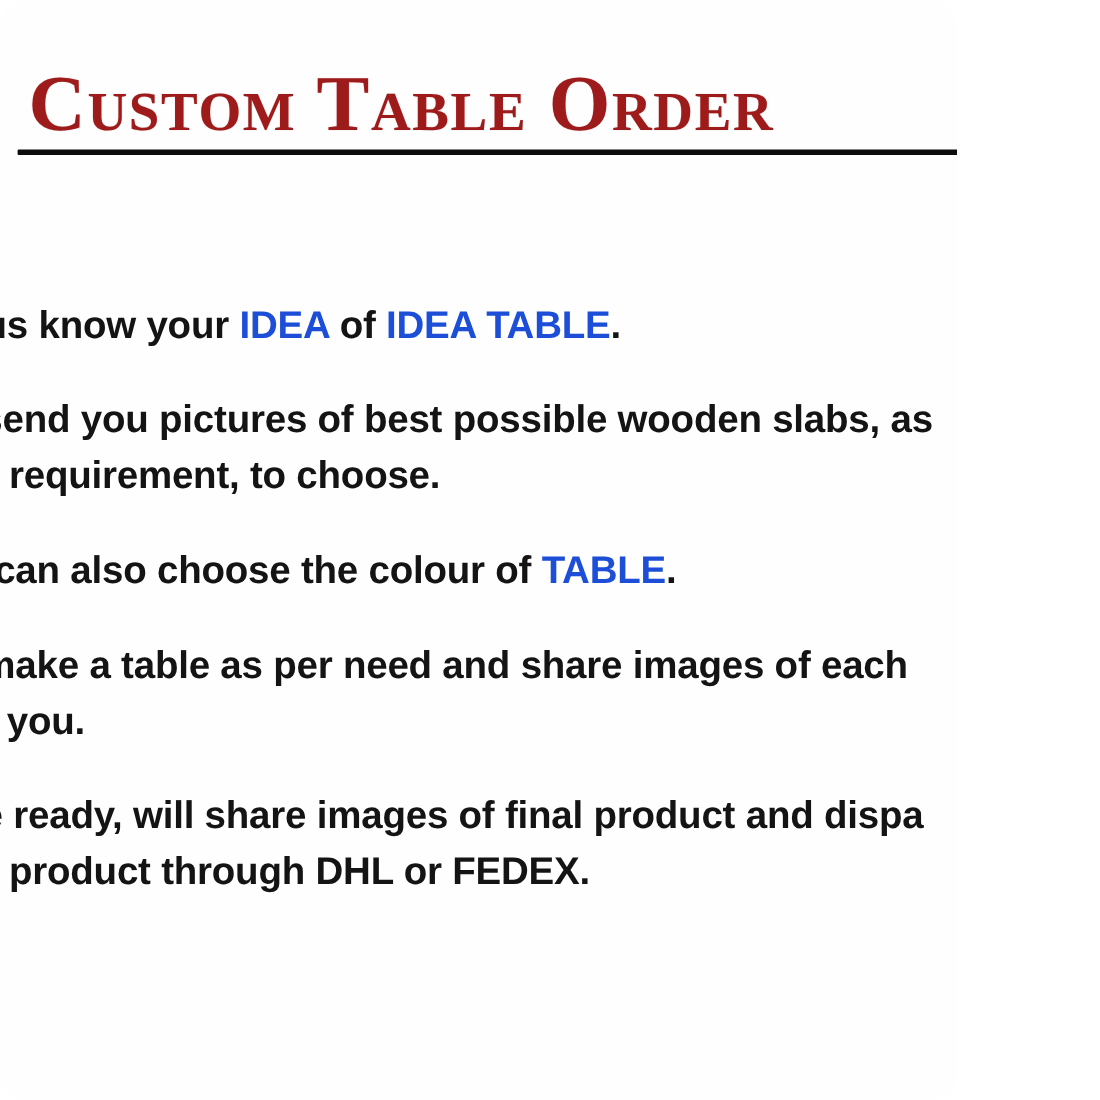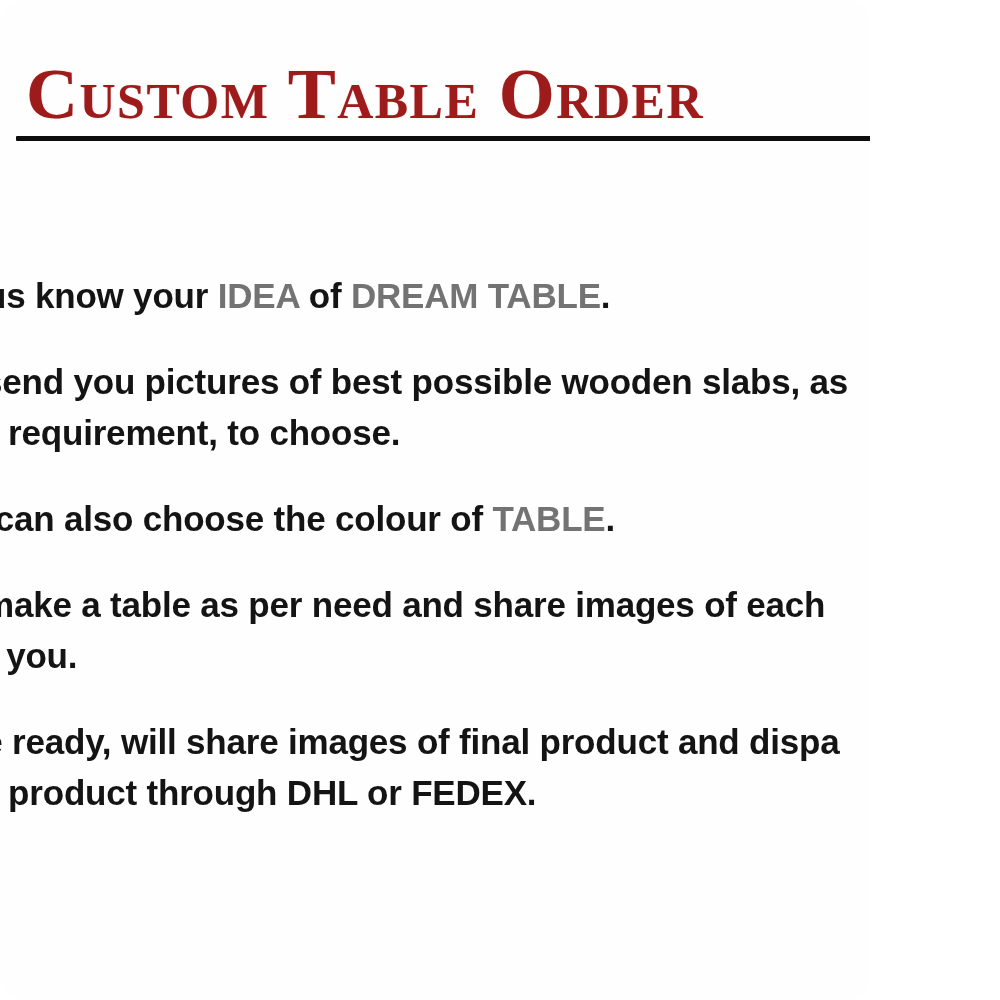--- a/index.html
+++ b/index.html
@@ -78,40 +78,40 @@
   .para:last-child {
     margin-bottom: 0;
   }
 
   .para .line {
     display: block;
     white-space: nowrap;
   }
 
   .accent {
-    color: #737373;
+    color: #1d4ed8;
   }
 
   .dark {
     color: #141414;
   }
 </style>
 </head>
 <body>
 
 <div id="page">
 
   <div class="title-block">
     <h1 class="doc-title">Custom Table Order</h1>
     <div class="title-rule"></div>
   </div>
 
   <div class="body-copy" id="body-copy">
       <p class="para">
-        <span class="line"><span class="dark">t us know your </span><span class="accent">IDEA</span><span class="dark"> of </span><span class="accent">DREAM TABLE</span><span class="dark">.</span></span>
+        <span class="line"><span class="dark">t us know your </span><span class="accent">IDEA</span><span class="dark"> of </span><span class="accent">IDEA TABLE</span><span class="dark">.</span></span>
       </p>
       <p class="para">
         <span class="line"><span class="dark">l send you pictures of best possible wooden slabs, as</span></span>
         <span class="line"><span class="dark">ur requirement, to choose.</span></span>
       </p>
       <p class="para">
         <span class="line"><span class="dark">u can also choose the colour of </span><span class="accent">TABLE</span><span class="dark">.</span></span>
       </p>
       <p class="para">
         <span class="line"><span class="dark">l make a table as per need and share images of each</span></span>

